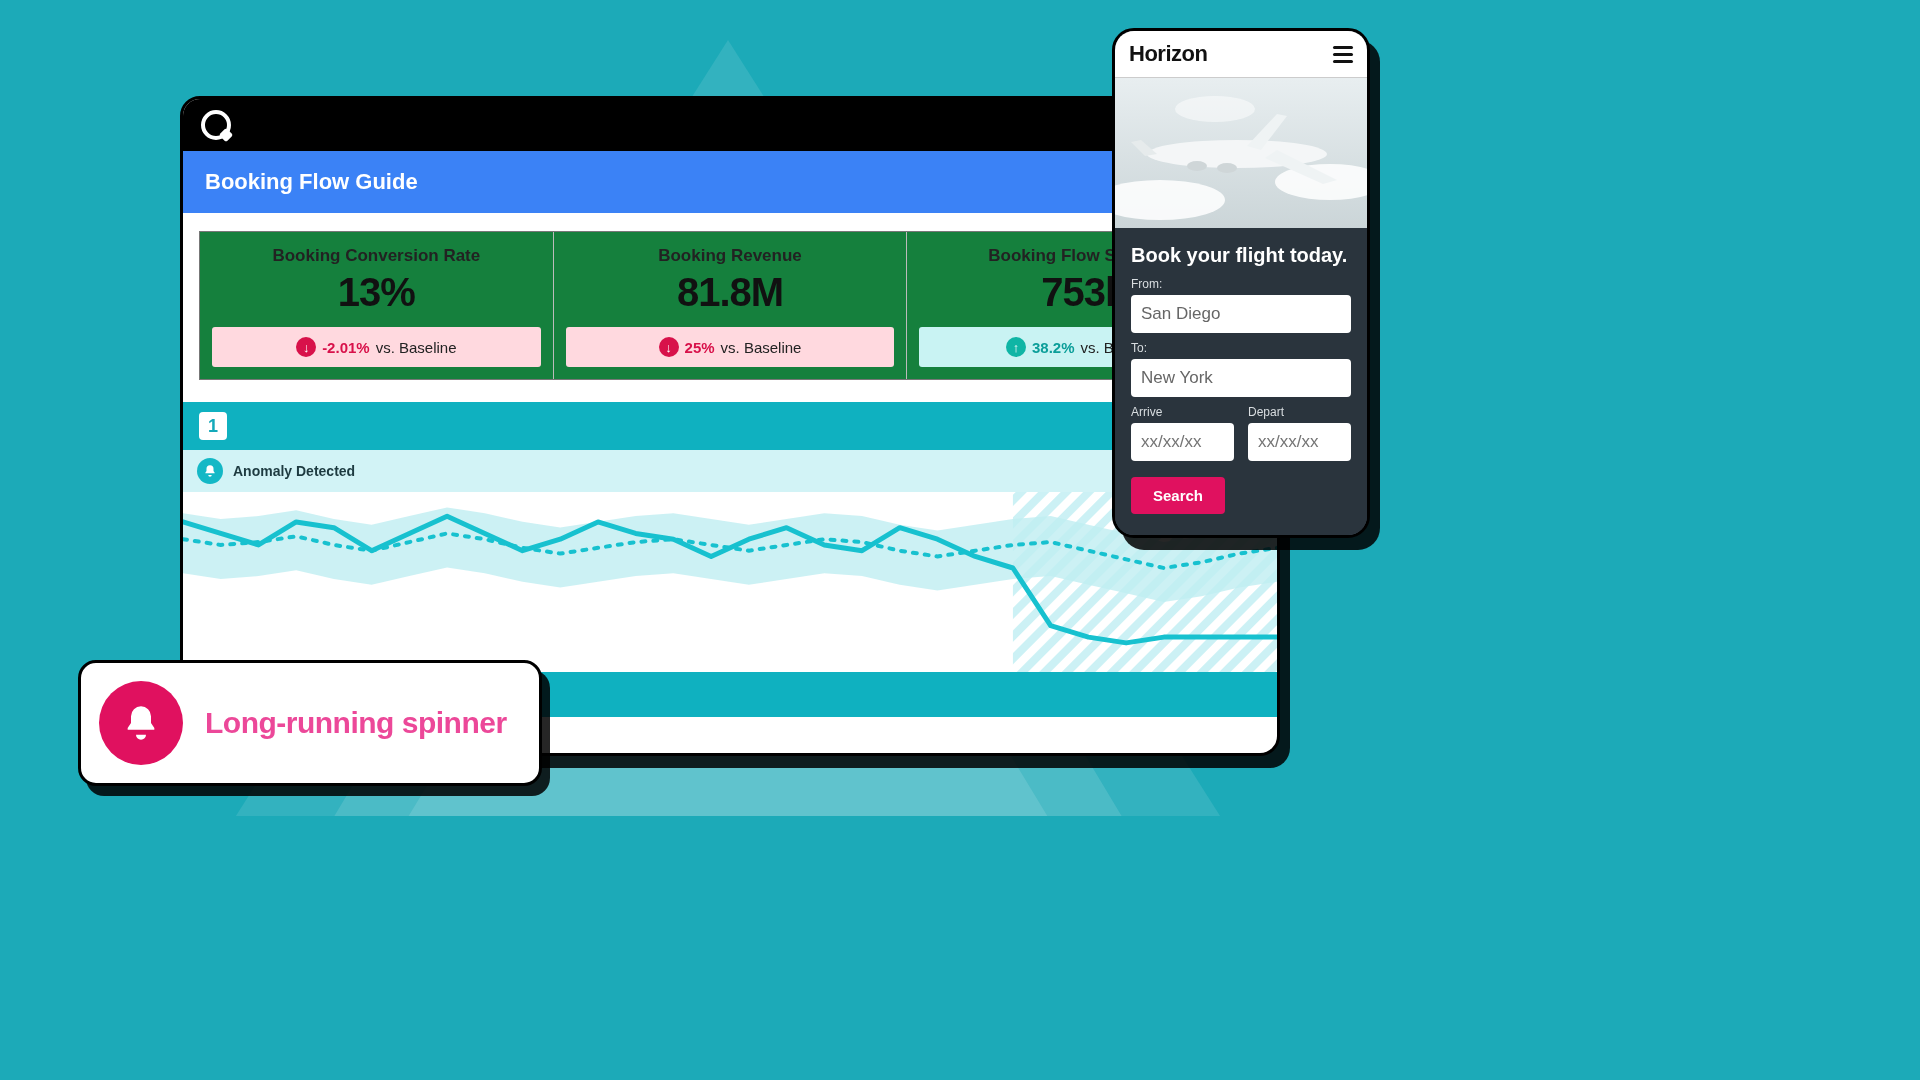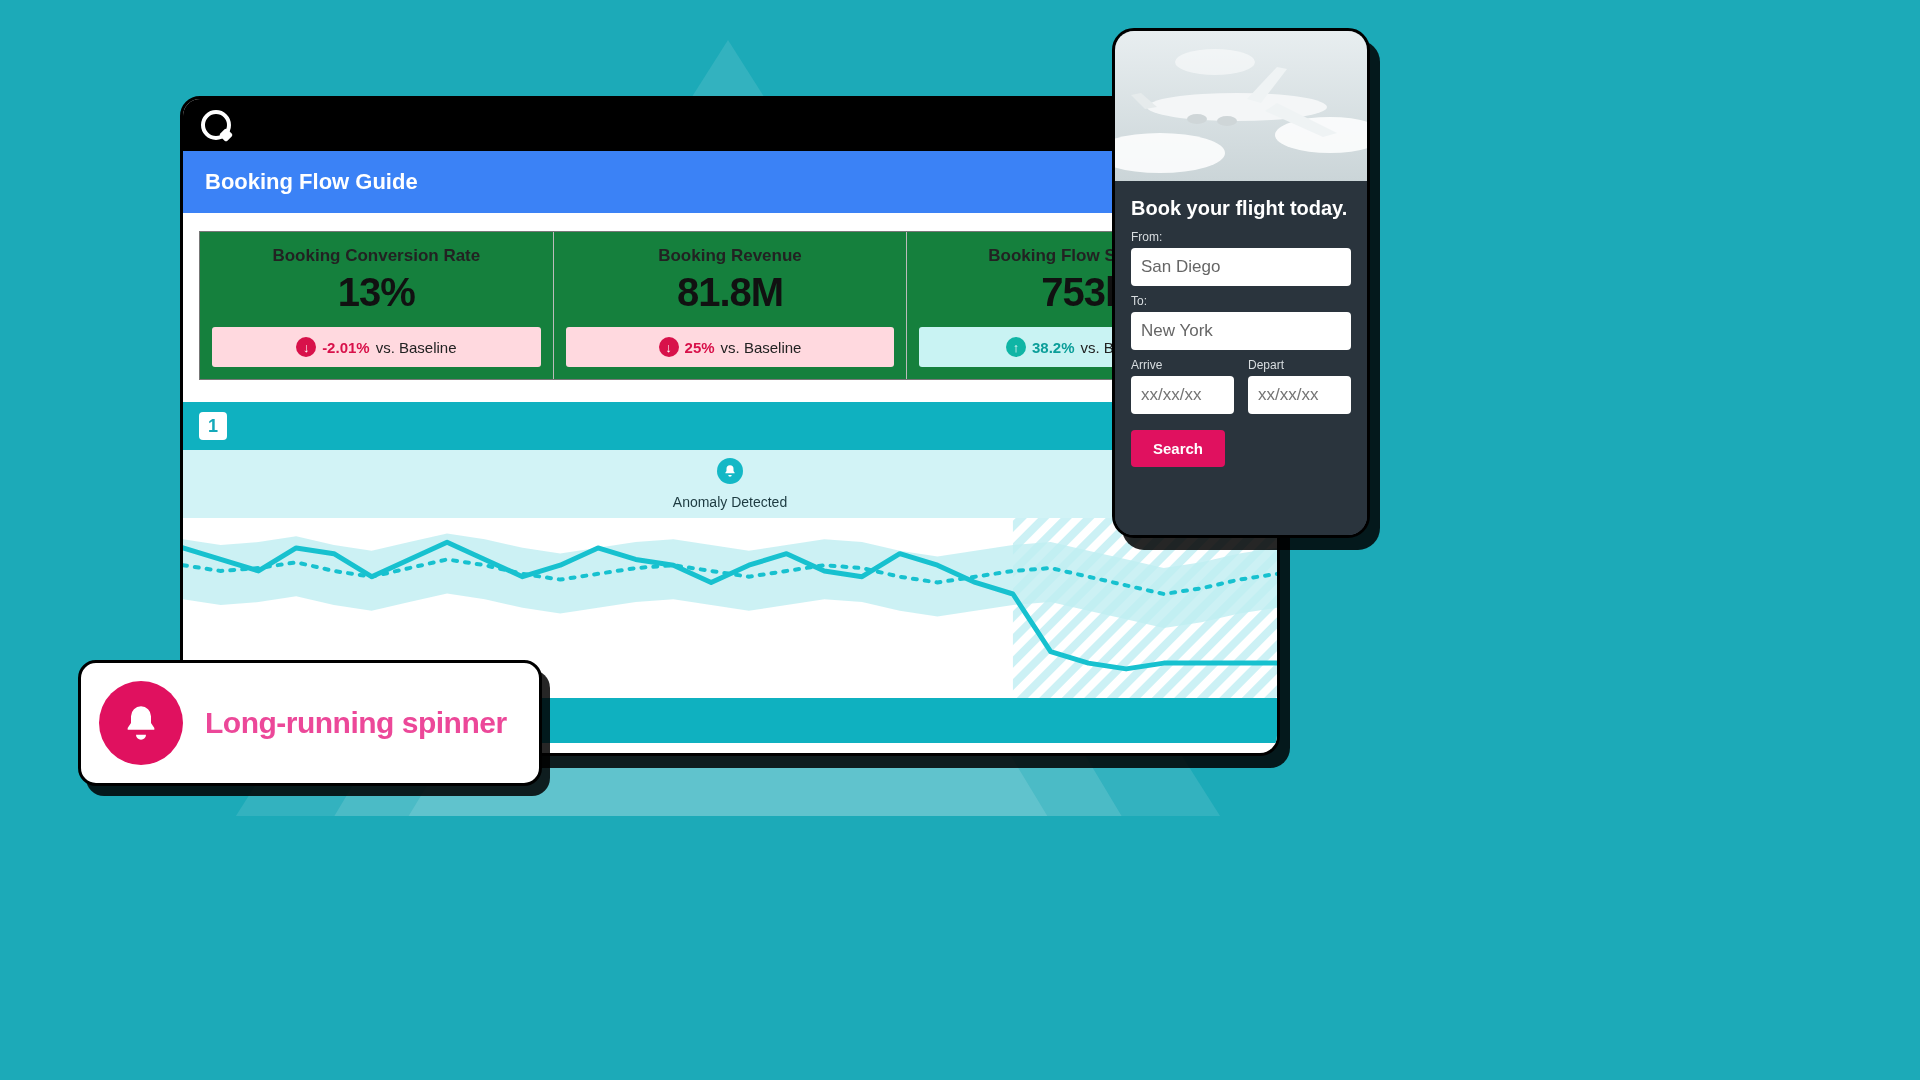--- a/index.html
+++ b/index.html
@@ -120,23 +120,22 @@
     display: flex; align-items: center; justify-content: center;
     font-weight: 800;
   }
   .anomaly-bar {
     background: #d2f3f6;
     display: flex;
     align-items: center;
     gap: 10px;
     padding: 8px 14px;
     font-size: 14px;
-    font-weight: 400;
+    font-weight: 700;
     color: #1d3a40;
-    flex-direction: column;
   }
   .bell-badge {
     width: 26px; height: 26px; border-radius: 50%;
     background: #14b8c6; color: #fff;
     display: flex; align-items: center; justify-content: center;
   }
 
   .chart-area {
     position: relative;
     height: 180px;
@@ -287,20 +286,28 @@
       </svg>
   </div>
 
   <div class="section-footer">
     <span class="num">2</span>
     <span>ugh the funnel?</span>
   </div>
 </div>
 
 <div class="mobile">
+  <div class="m-top">
+    <span class="m-brand">Horizon</span>
+    <div class="hamburger">
+        <span></span>
+        <span></span>
+        <span></span>
+      </div>
+  </div>
   <div class="m-hero">
     <div class="cloud c1"></div>
     <div class="cloud c2"></div>
     <div class="cloud c3"></div>
     <svg class="plane" width="220" height="100" viewBox="0 0 220 100">
       <ellipse cx="110" cy="48" rx="90" ry="14" fill="#f4f6f7"></ellipse>
       <path d="M18 50 L4 36 L14 34 L30 48 Z" fill="#e6ebec"></path>
       <path d="M150 44 L210 74 L196 78 L138 52 Z" fill="#eff3f4"></path>
       <path d="M120 40 L150 8 L160 10 L134 44 Z" fill="#eff3f4"></path>
       <ellipse cx="70" cy="60" rx="10" ry="5" fill="#cfd6d8"></ellipse>

